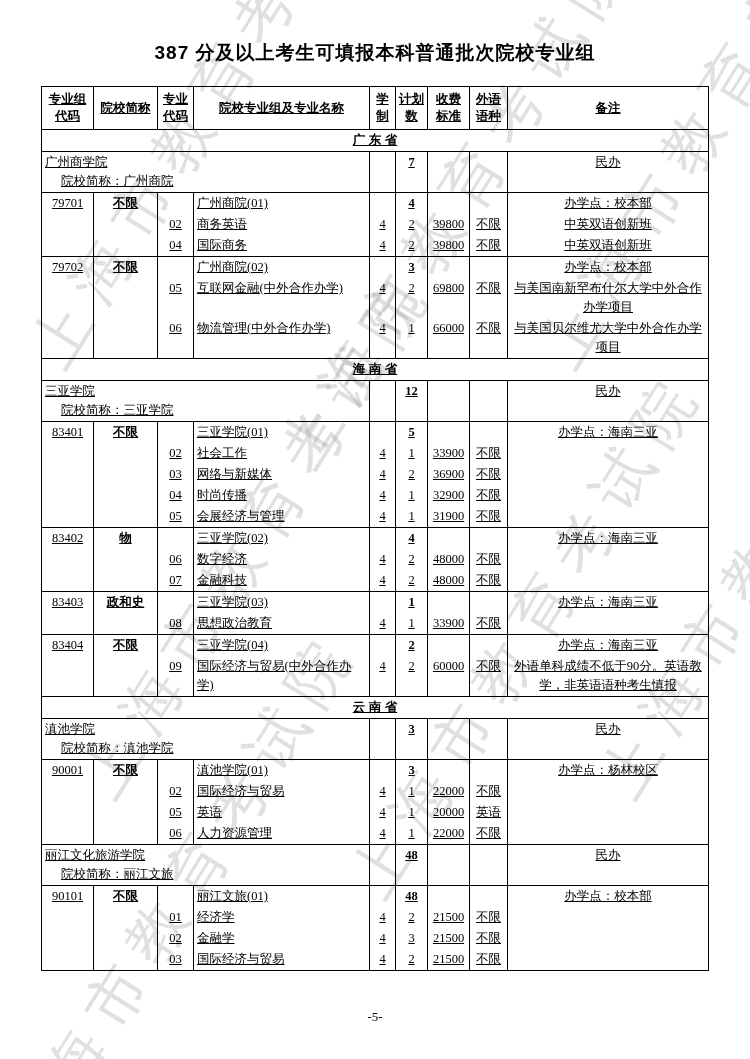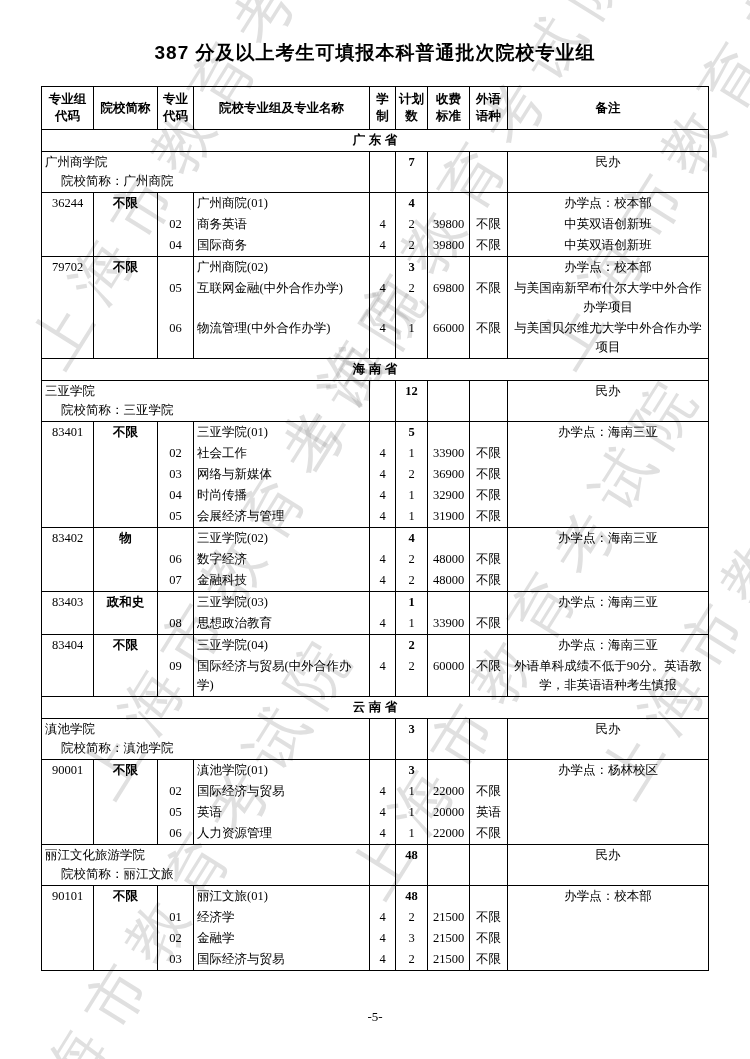--- a/index.html
+++ b/index.html
@@ -40,20 +40,21 @@
     letter-spacing: 1px;
   }
 
   table.adm {
     width: 667px;
     margin: 20px auto 0 auto;
     border-collapse: collapse;
     table-layout: fixed;
     border: 1px solid #000;
     background: transparent;
+    text-decoration: underline;
   }
   table.adm th {
     border: 1px solid #000;
     font-family: "Liberation Sans", "DejaVu Sans", sans-serif;
     font-weight: 700;
     font-size: 12.5px;
     line-height: 17px;
     text-align: center;
     vertical-align: middle;
     padding: 4px 1px;
@@ -154,21 +155,21 @@
               <div class="school-name">广州商学院</div>
               <div class="school-short">院校简称：广州商院</div>
             </td>
             <td class="center"></td>
             <td class="center plan-bold">7</td>
             <td class="center"></td>
             <td class="center"></td>
             <td class="note">民办</td>
           </tr>
           <tr class="group-row bt">
-            <td class="center" rowspan="3">36244</td>
+            <td class="center" rowspan="3">79701</td>
             <td class="center subject" rowspan="3">不限</td>
             <td class="center"></td>
             <td class="name">广州商院(01)</td>
             <td class="center"></td>
             <td class="center plan-bold">4</td>
             <td class="center"></td>
             <td class="center"></td>
             <td class="note">办学点：校本部</td>
           </tr>
           <tr class="major-row">

